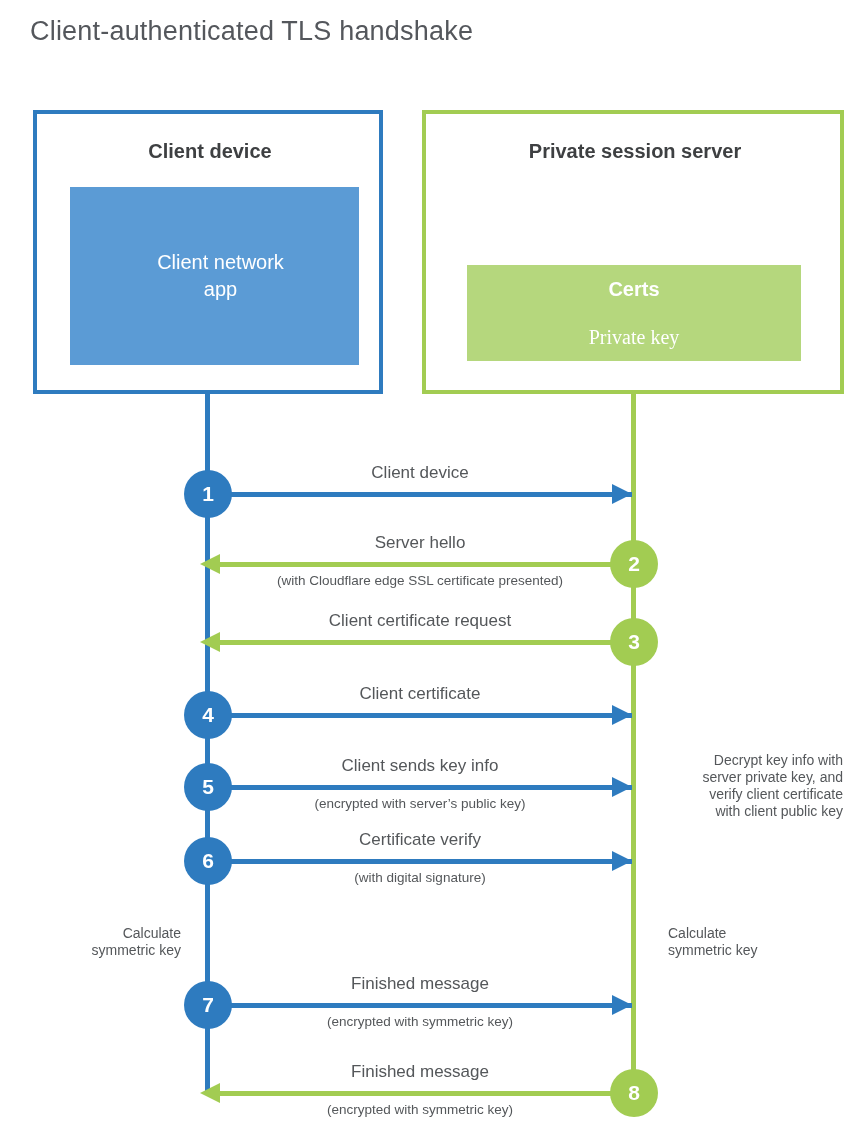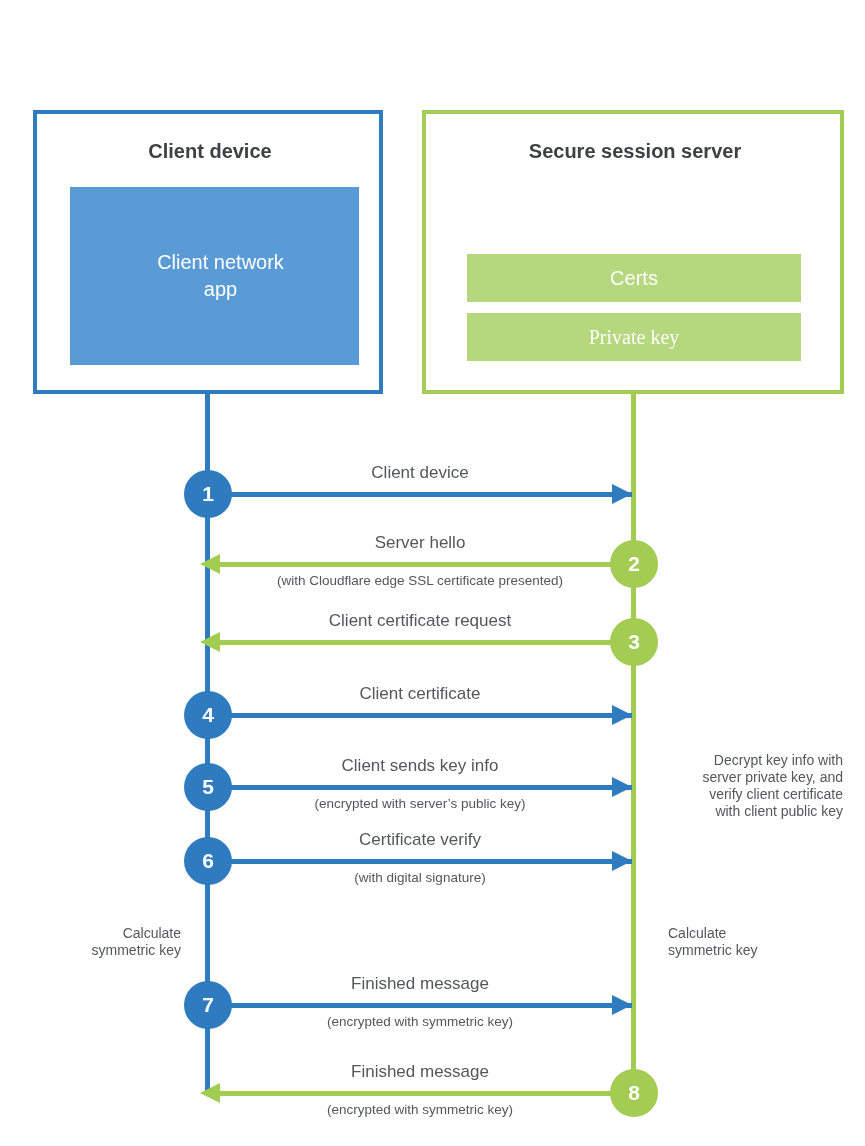--- a/index.html
+++ b/index.html
@@ -12,21 +12,21 @@
   .actor-box{position:absolute;top:110px;height:284px;box-sizing:border-box;background:#ffffff;}
   .client-box{left:33px;width:350px;border:4px solid #2e7bbf;}
   .server-box{left:422px;width:422px;border:4px solid #a2cc52;}
   .actor-title{position:absolute;left:4px;right:0;top:26px;text-align:center;font-size:20px;font-weight:bold;color:#3e4042;}
   .client-app{position:absolute;left:33px;top:73px;width:277px;height:178px;background:#5b9bd5;
               display:flex;align-items:center;justify-content:center;text-align:center;
               color:#ffffff;font-size:20px;line-height:1.35;white-space:pre-line;padding-left:12px;}
   .server-bar{position:absolute;left:41px;width:334px;height:48px;background:#b5d77d;
               display:flex;align-items:center;justify-content:center;
               color:#ffffff;font-size:20px;}
-  .bar-1{top:76px;} .bar-2{top:140px;} .bar-3{top:199px;font-family:Liberation Serif, serif;}
+  .bar-1{top:76px;} .bar-2{top:151px;font-weight:bold;} .bar-3{top:199px;font-family:Liberation Serif, serif;}
 
   
   .lifeline{position:absolute;top:392px;width:5px;height:703px;}
   .lifeline.blue{left:205px;background:#2e7bbf;}
   .lifeline.green{left:631px;background:#a2cc52;}
 
   
   .step{position:absolute;inset:0;}
   .s1{--cy:494px;} .s2{--cy:564px;} .s3{--cy:642px;} .s4{--cy:715px;}
   .s5{--cy:787px;} .s6{--cy:861px;} .s7{--cy:1005px;} .s8{--cy:1093px;}
@@ -52,29 +52,30 @@
   .note{position:absolute;font-size:14px;color:#54575a;line-height:1.22;white-space:pre-line;}
   .decrypt-note{left:658px;top:752px;width:185px;text-align:right;}
   .calc-left{left:40px;top:925px;width:141px;text-align:right;}
   .calc-right{left:668px;top:925px;width:160px;text-align:left;}
 </style>
 </head>
 <body>
 
 <div id="page">
 
+  <div class="page-title">Client-authenticated TLS handshake</div>
 
   <div class="actor-box client-box">
     <div class="actor-title">Client device</div>
     <div class="client-app">Client network
 app</div>
   </div>
 
   <div class="actor-box server-box">
-    <div class="actor-title">Secure session server</div>
+    <div class="actor-title">Private session server</div>
     <div class="server-bar bar-2">Certs</div>
     <div class="server-bar bar-3">Private key</div>
   </div>
 
   <div class="lifeline blue"></div>
   <div class="lifeline green"></div>
 
   <div class="step s1 blue from-left">
     <div class="arrow-line"></div>
     <div class="arrow-head"></div>

